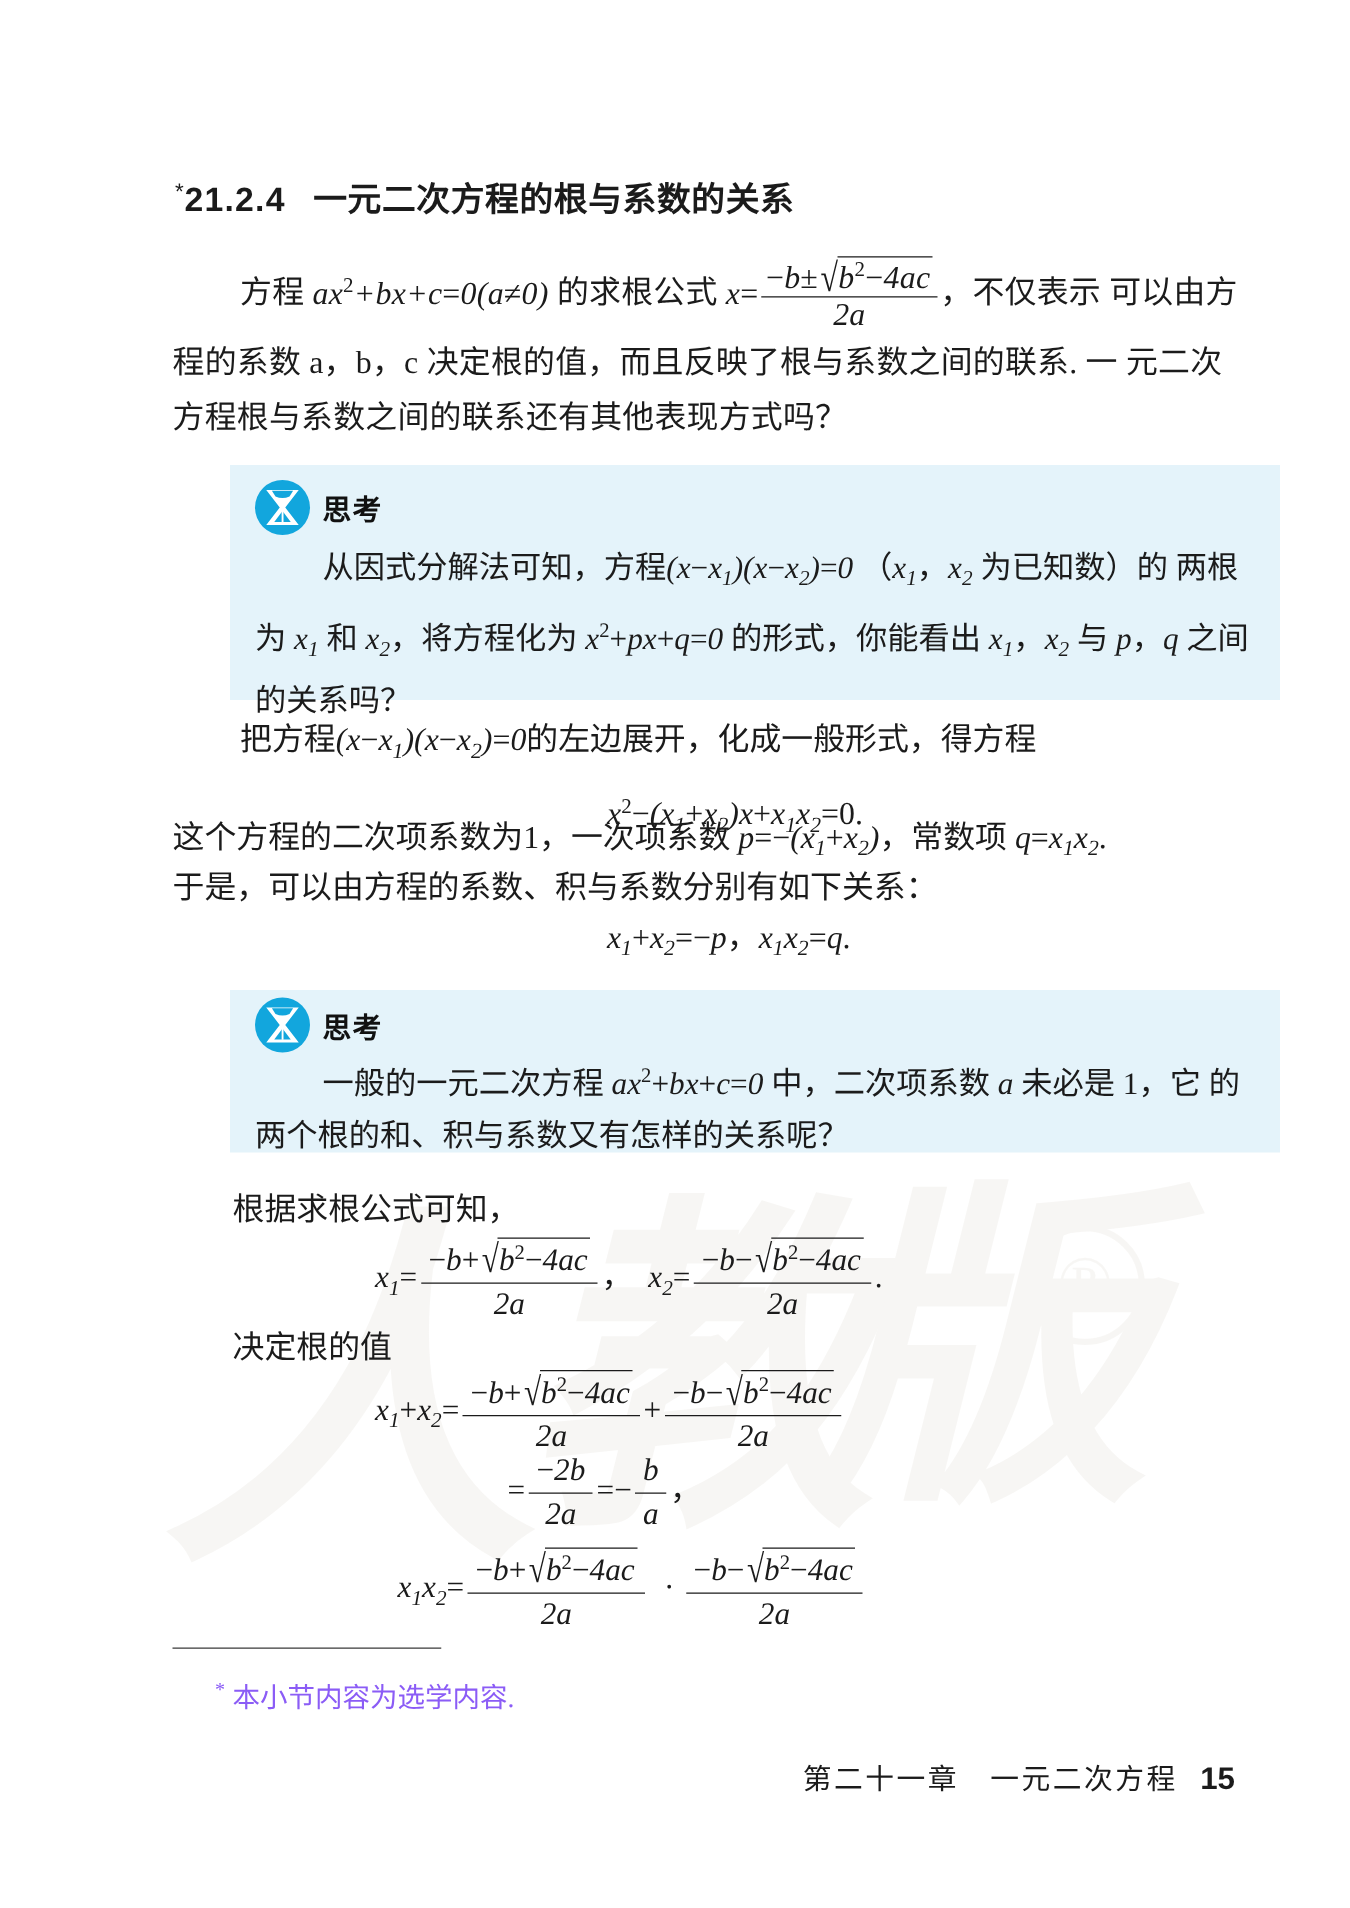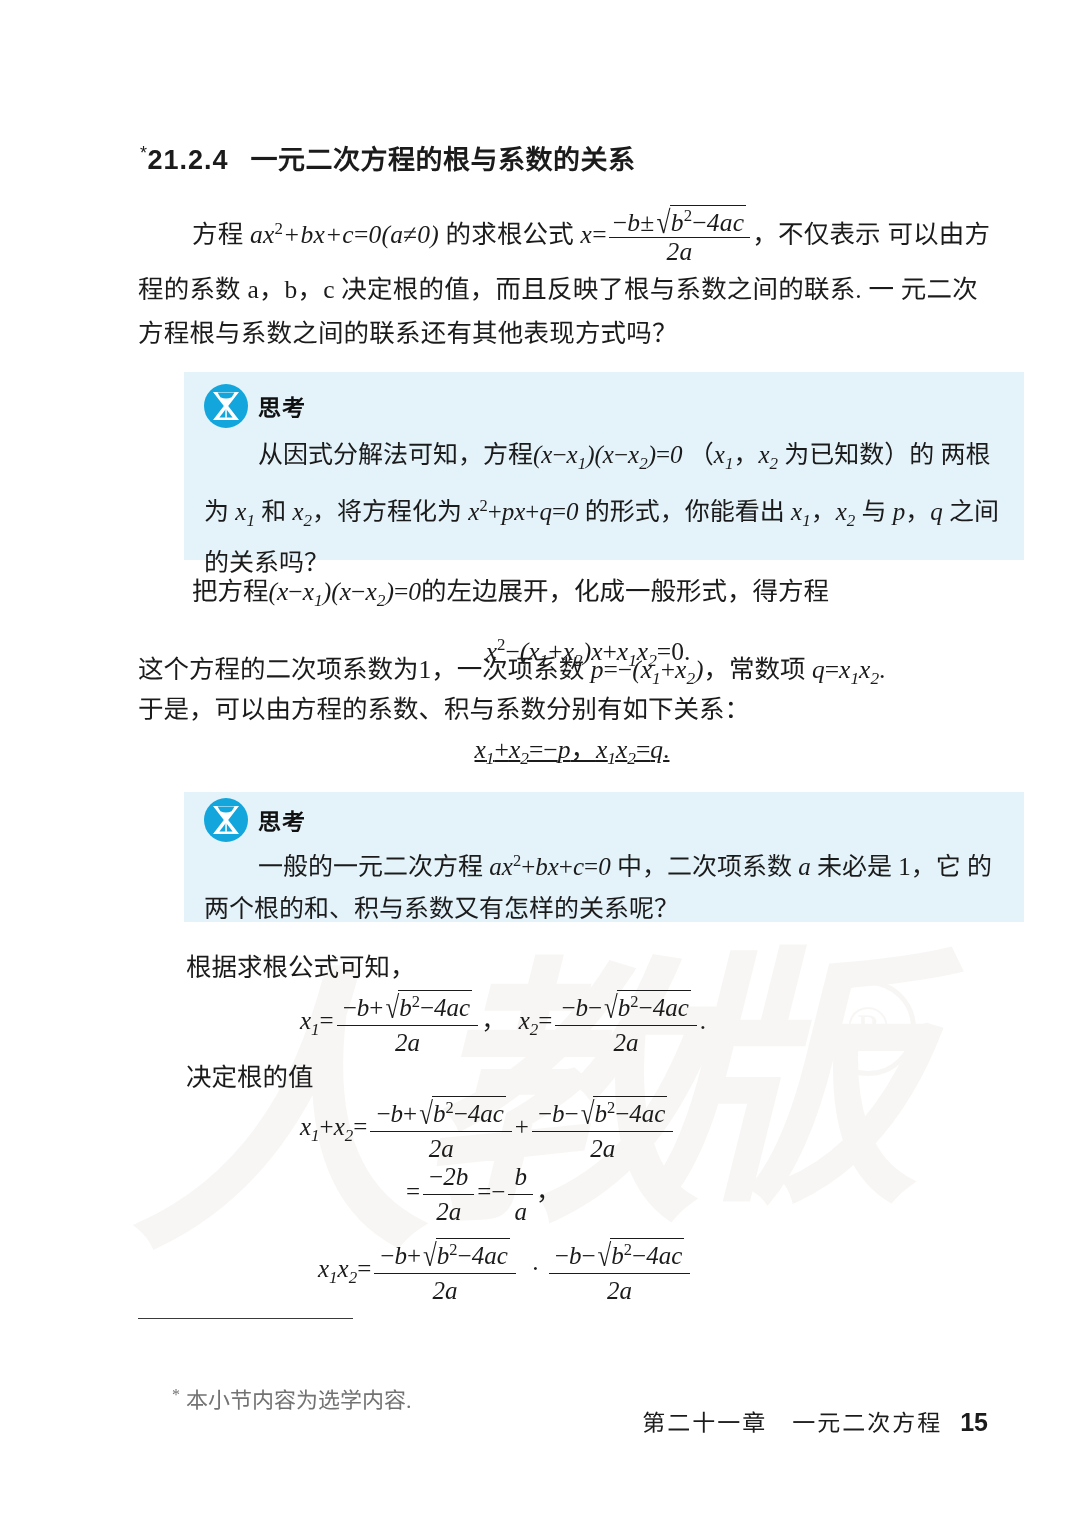--- a/index.html
+++ b/index.html
@@ -136,21 +136,21 @@
   .tb1 .tb-body{left:20px;top:62px;width:800px;}
   .tb2 .tb-body{left:20px;top:48px;width:800px;}
   .tb2 .tb-head{top:6px;}
 
   
   .blk{position:absolute;font-size:25.5px;line-height:44px;}
   .b-expand{left:138px;top:570px;width:860px;}
   .eq-center{display:block;text-align:center;padding-left:40px;}
   .b-coef{left:138px;top:648px;width:880px;}
   .b-thus{left:138px;top:688px;width:860px;}
-  .b-rel{left:122px;top:728px;width:860px;text-decoration:underline;}
+  .b-rel{left:133px;top:728px;width:860px;}
 
   .b-root{left:186px;top:946px;}
   .b-hence{left:186px;top:1056px;}
 
   
   .deq{position:absolute;font-size:25px;}
   .deq-roots{left:300px;top:990px;}
   .deq-sum{left:300px;top:1096px;}
   .deq-simp{left:406px;top:1162px;}
   .deq-prod{left:318px;top:1238px;}
@@ -162,21 +162,21 @@
   .bigfrac .top{display:block;border-bottom:1.7px solid #1b1b1b;padding:0 6px 2px;}
   .bigfrac .bot{display:block;padding:2px 6px 0;}
 
   
   .fn-rule{
     position:absolute;left:138px;top:1318px;
     width:215px;height:0;border-top:1.6px solid #3a3a3a;
   }
   .footnote{
     position:absolute;left:172px;top:1336px;
-    font-size:22px;line-height:34px;color:#737373;margin-top:42px;
+    font-size:22px;line-height:34px;color:#8b5cf6;
   }
   .footnote .fstar{font-size:16px;vertical-align:super;margin-right:6px;}
 
   
   .footer{
     position:absolute;right:92px;top:1404px;
     font-size:23px;letter-spacing:1px;
     display:flex;align-items:baseline;gap:18px;
   }
   .footer .chap{letter-spacing:2px;}

